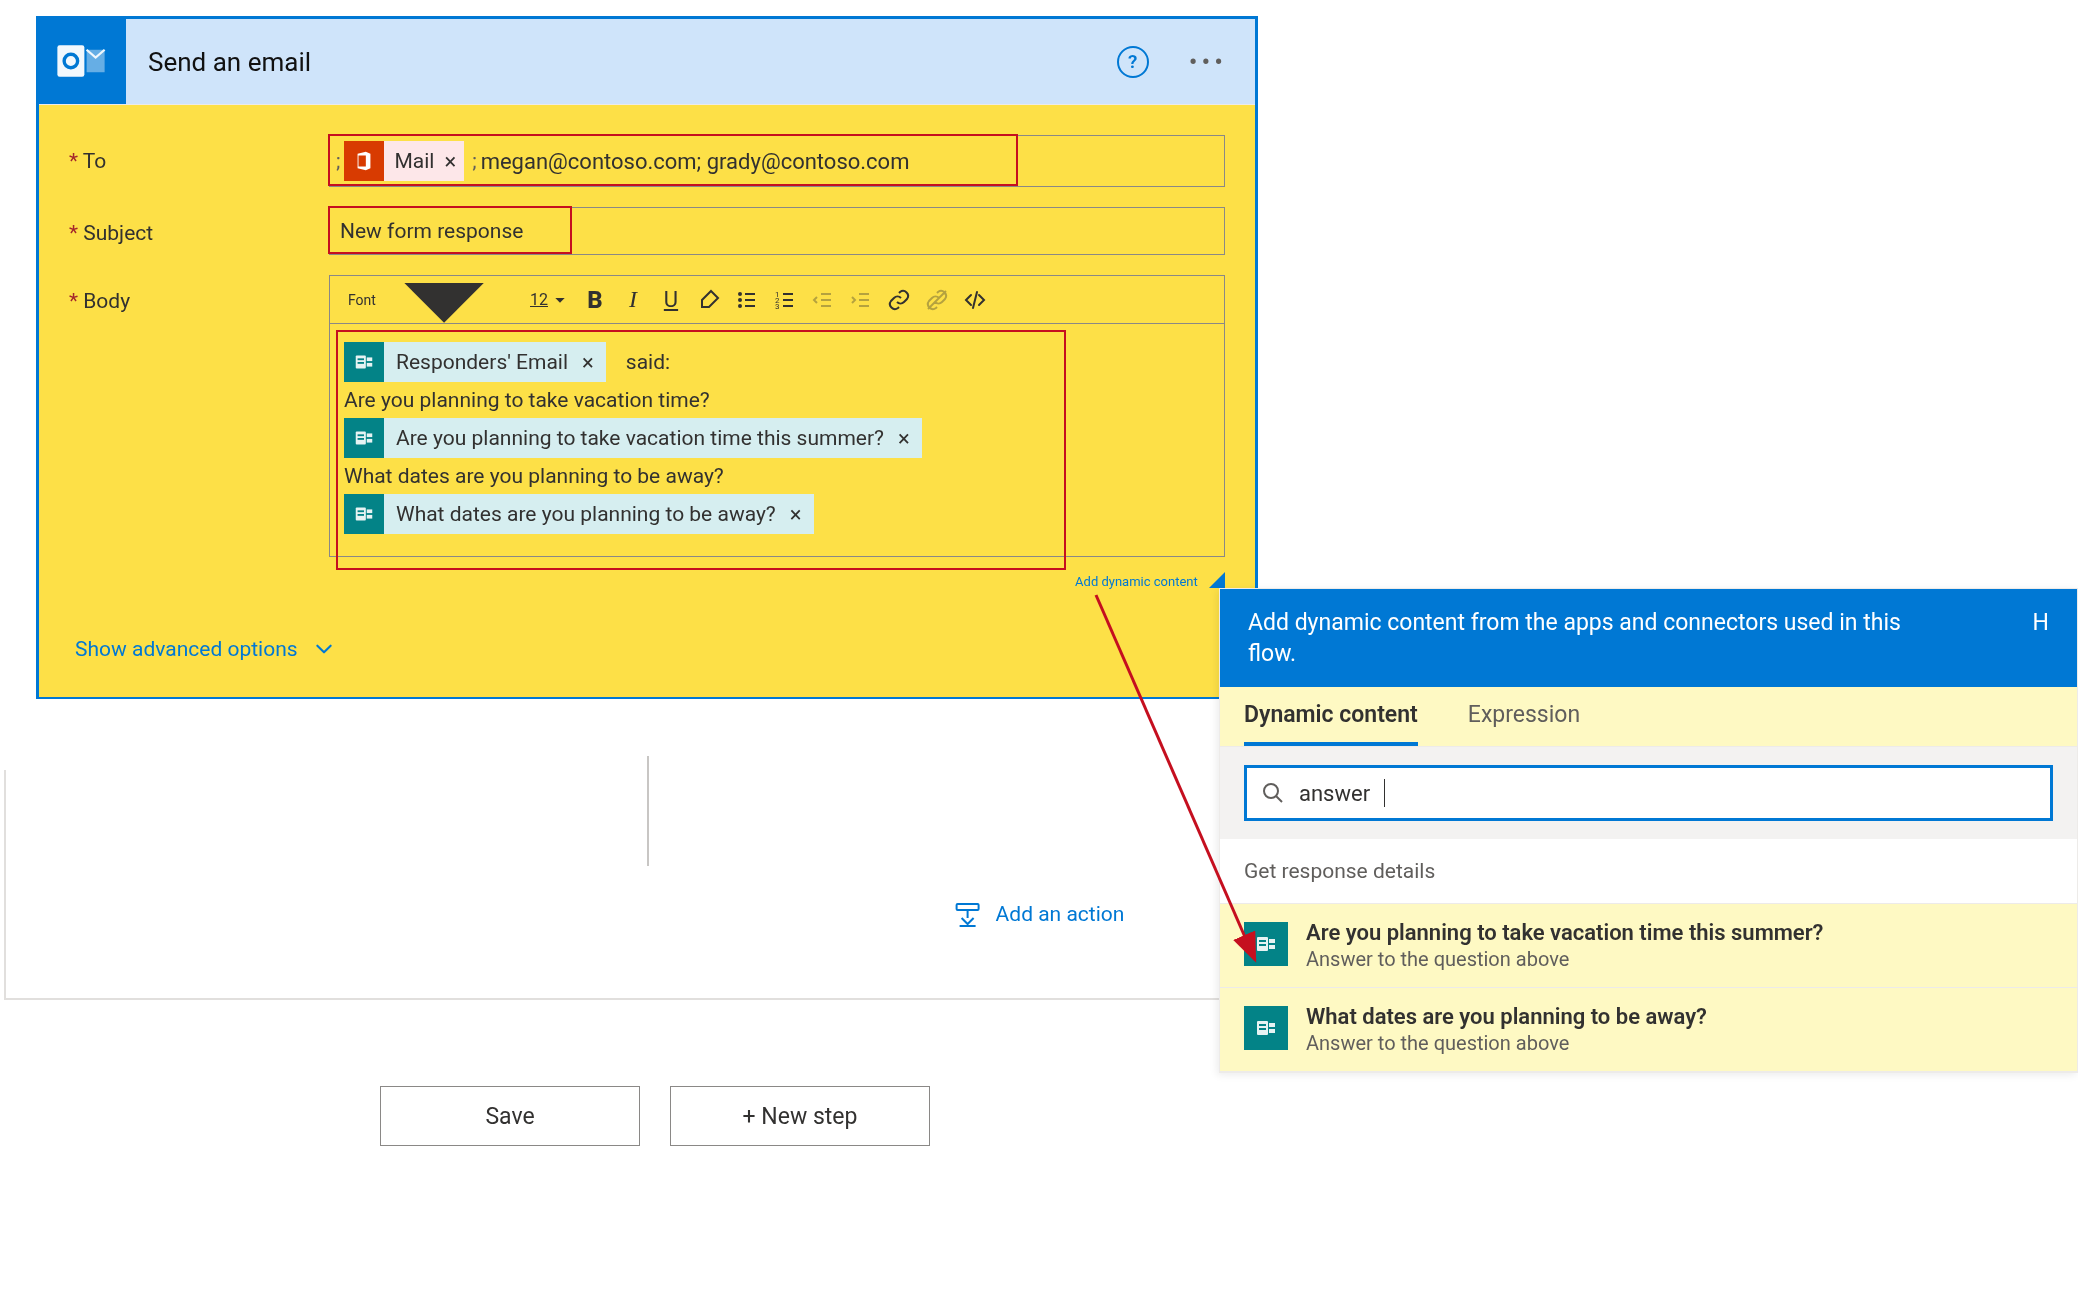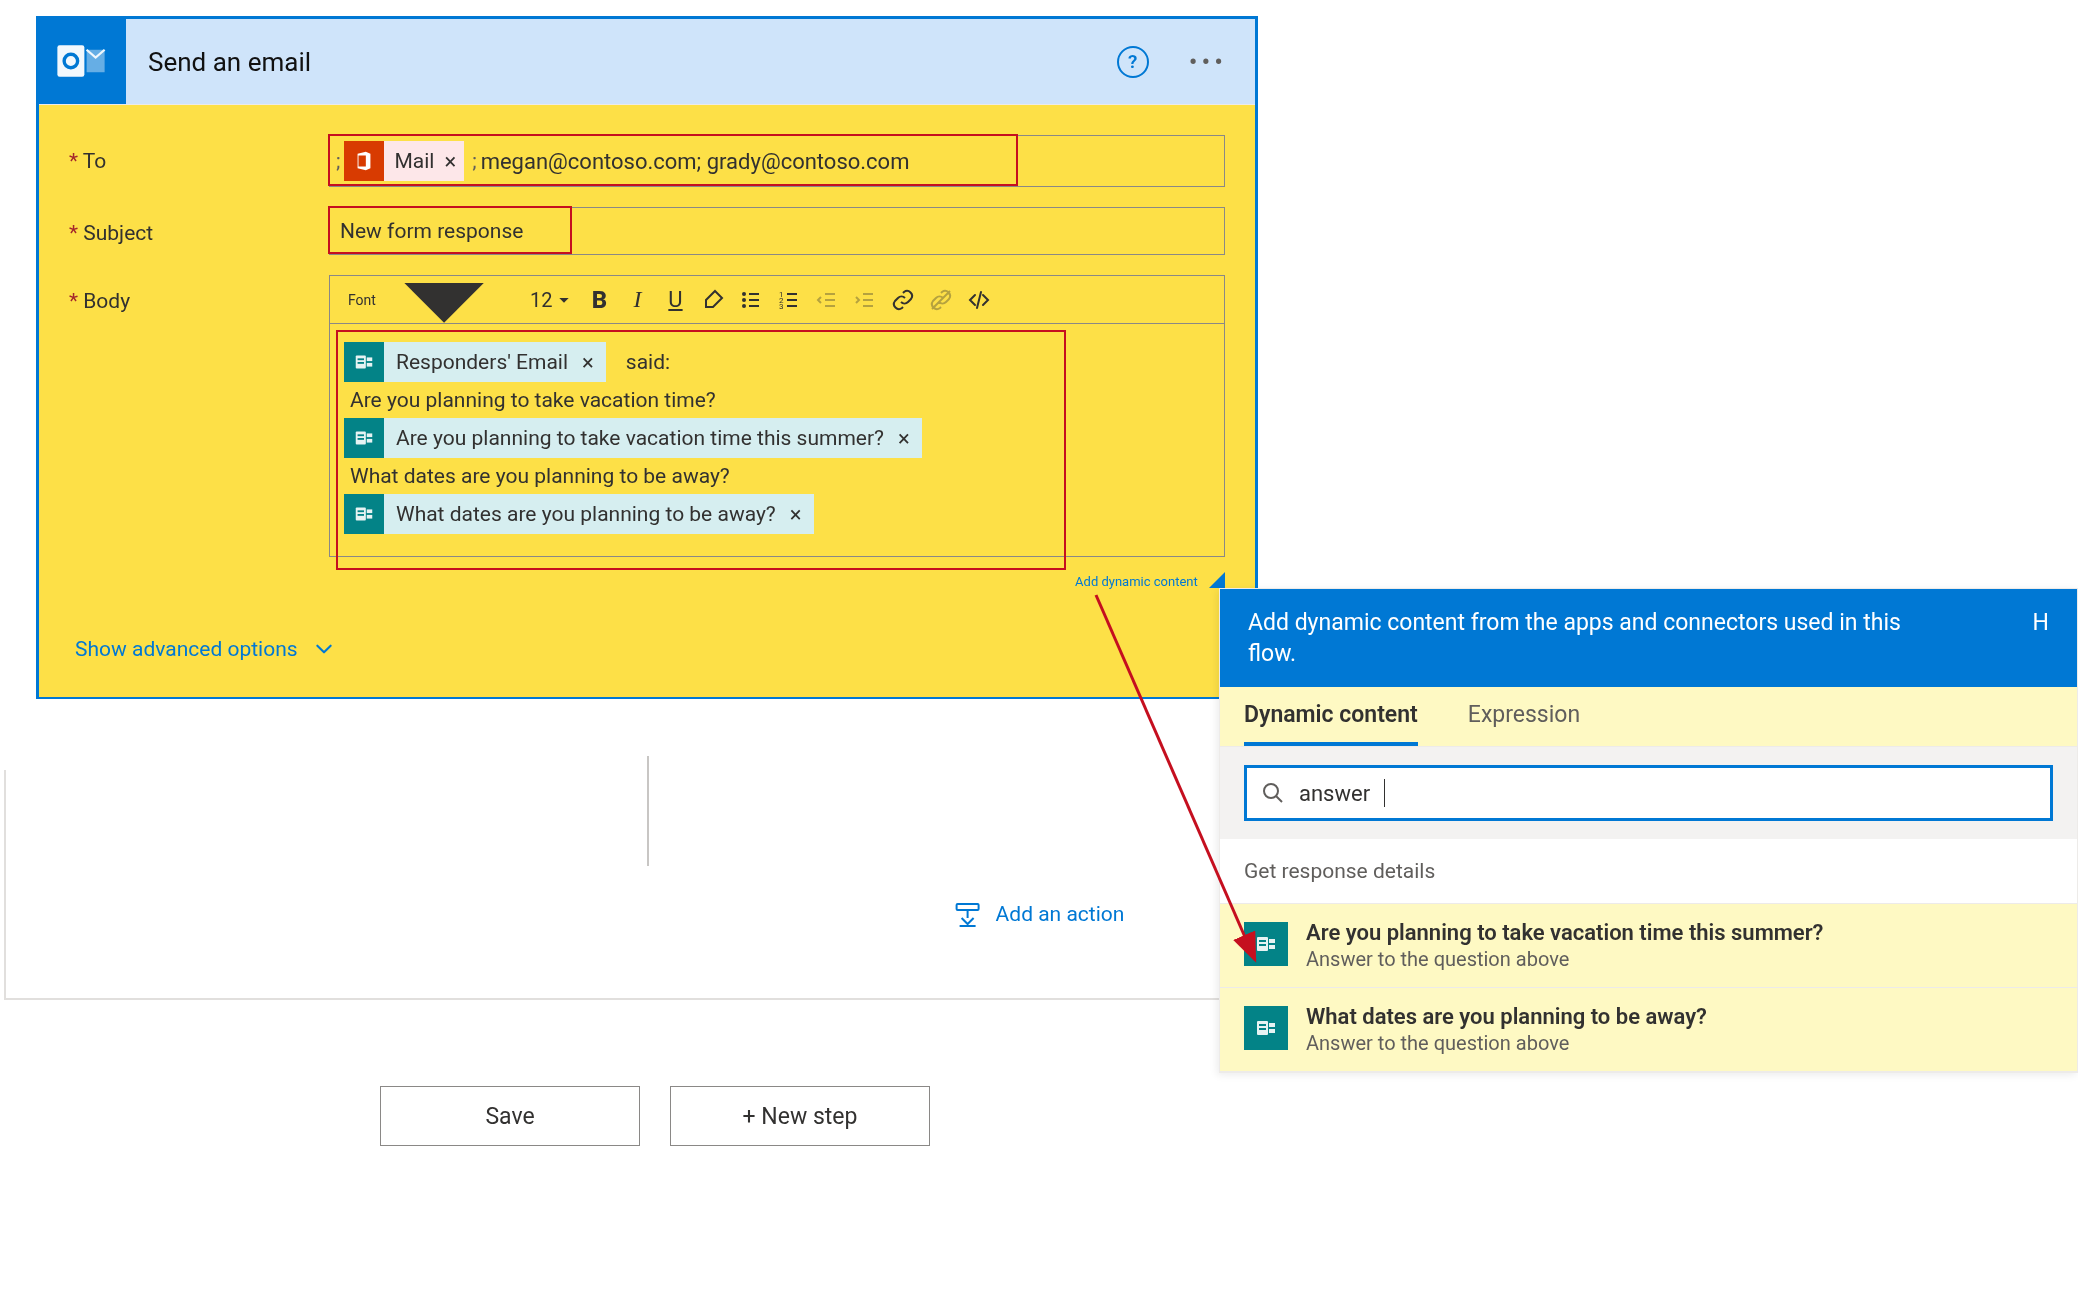--- a/index.html
+++ b/index.html
@@ -166,22 +166,23 @@
     height: 36px;
     padding: 0 8px;
     font-size: 14px;
     justify-content: space-between;
   }
   .tb-size {
     display: flex;
     align-items: center;
     height: 36px;
     padding: 0 6px;
-    font-size: 20px;
+    font-size: 16px;
     gap: 4px;
+    text-decoration: underline;
   }
   .tb-btn { width: 34px; height: 34px; display:flex; align-items:center; justify-content:center; }
   .tb-btn svg { width: 24px; height: 24px; }
   .tb-disabled { opacity: .35; }
 
   .body-editor {
     position: relative;
     padding: 14px 14px 18px 14px;
     min-height: 210px;
   }
@@ -211,21 +212,21 @@
   }
   .forms-token .f-icon {
     width: 40px; height: 40px;
     background: #038387;
     display:flex; align-items:center; justify-content:center;
     margin-right: 12px;
     color:#fff;
   }
   .forms-token .f-icon svg { width: 22px; height: 22px; }
   .forms-token .f-x { margin-left: 14px; font-size: 22px; cursor:pointer; }
-  .plain-line { font-size: 21px; margin: 6px 6px; }
+  .plain-line { font-size: 21px; margin: 6px 0; }
 
   .add-dyn-row {
     text-align: right;
     margin-top: 10px;
     margin-right: 0;
   }
   .add-dyn {
     color: #0078d4;
     font-size: 13px;
   }

